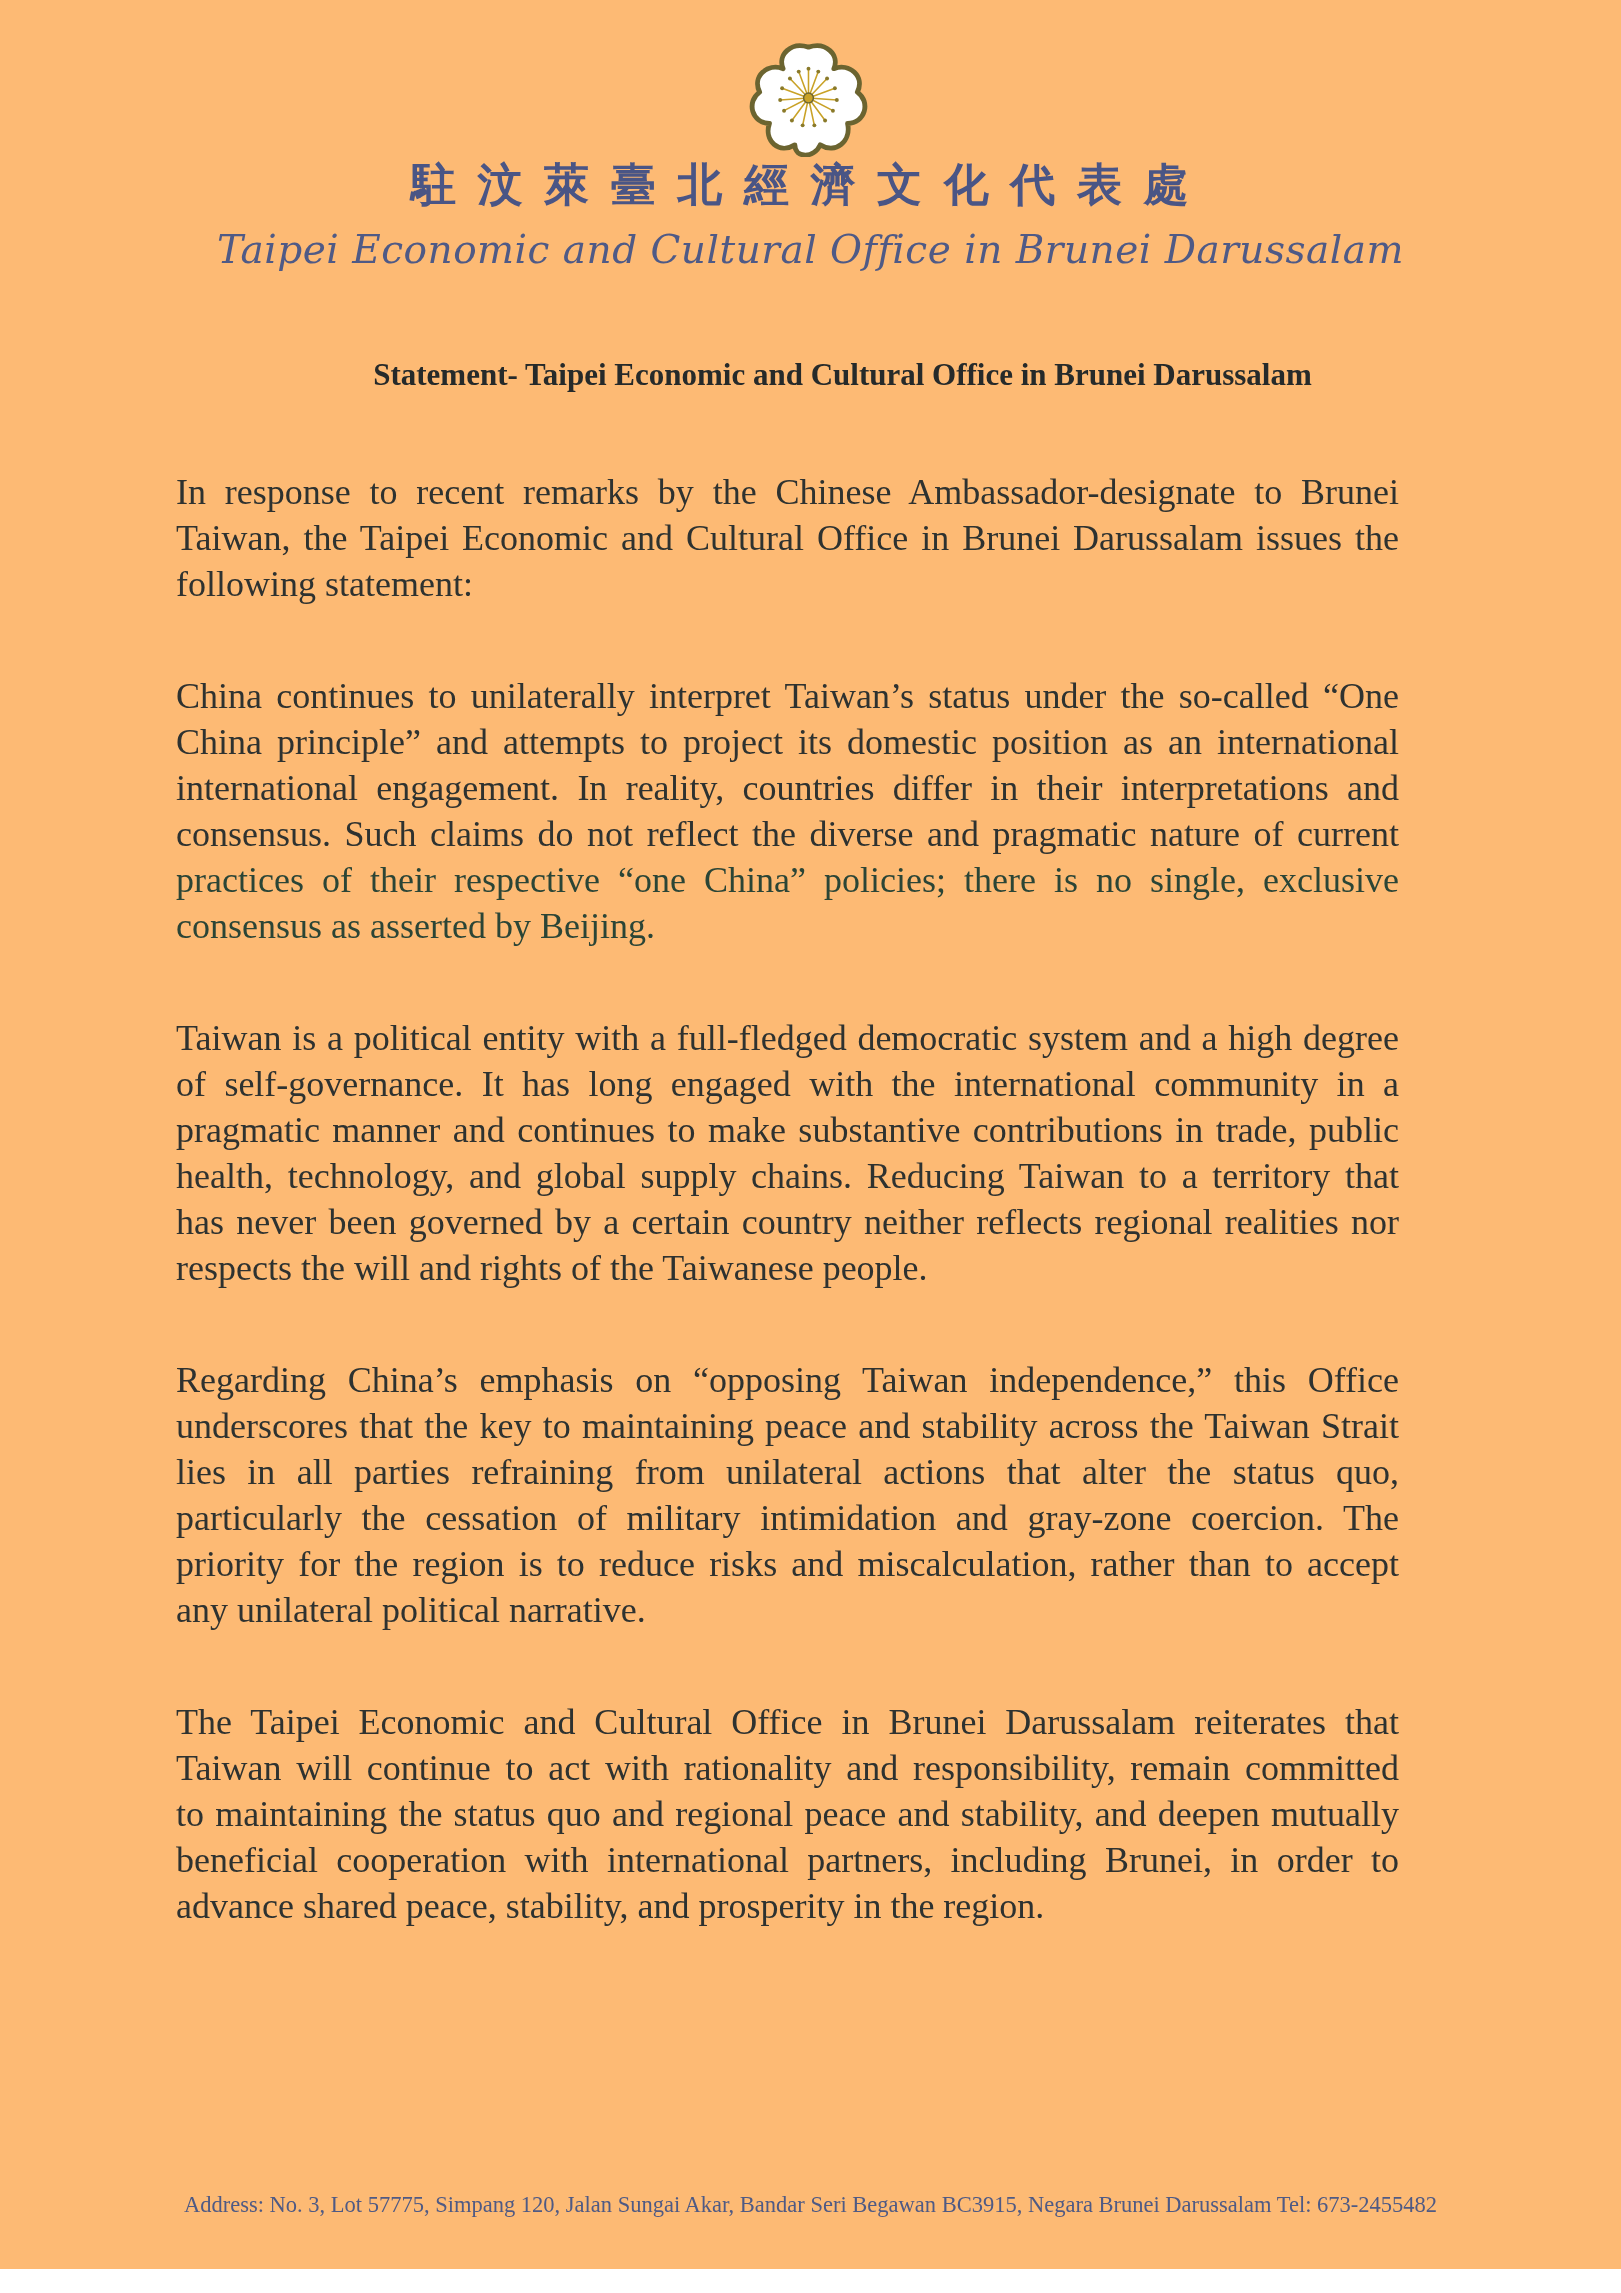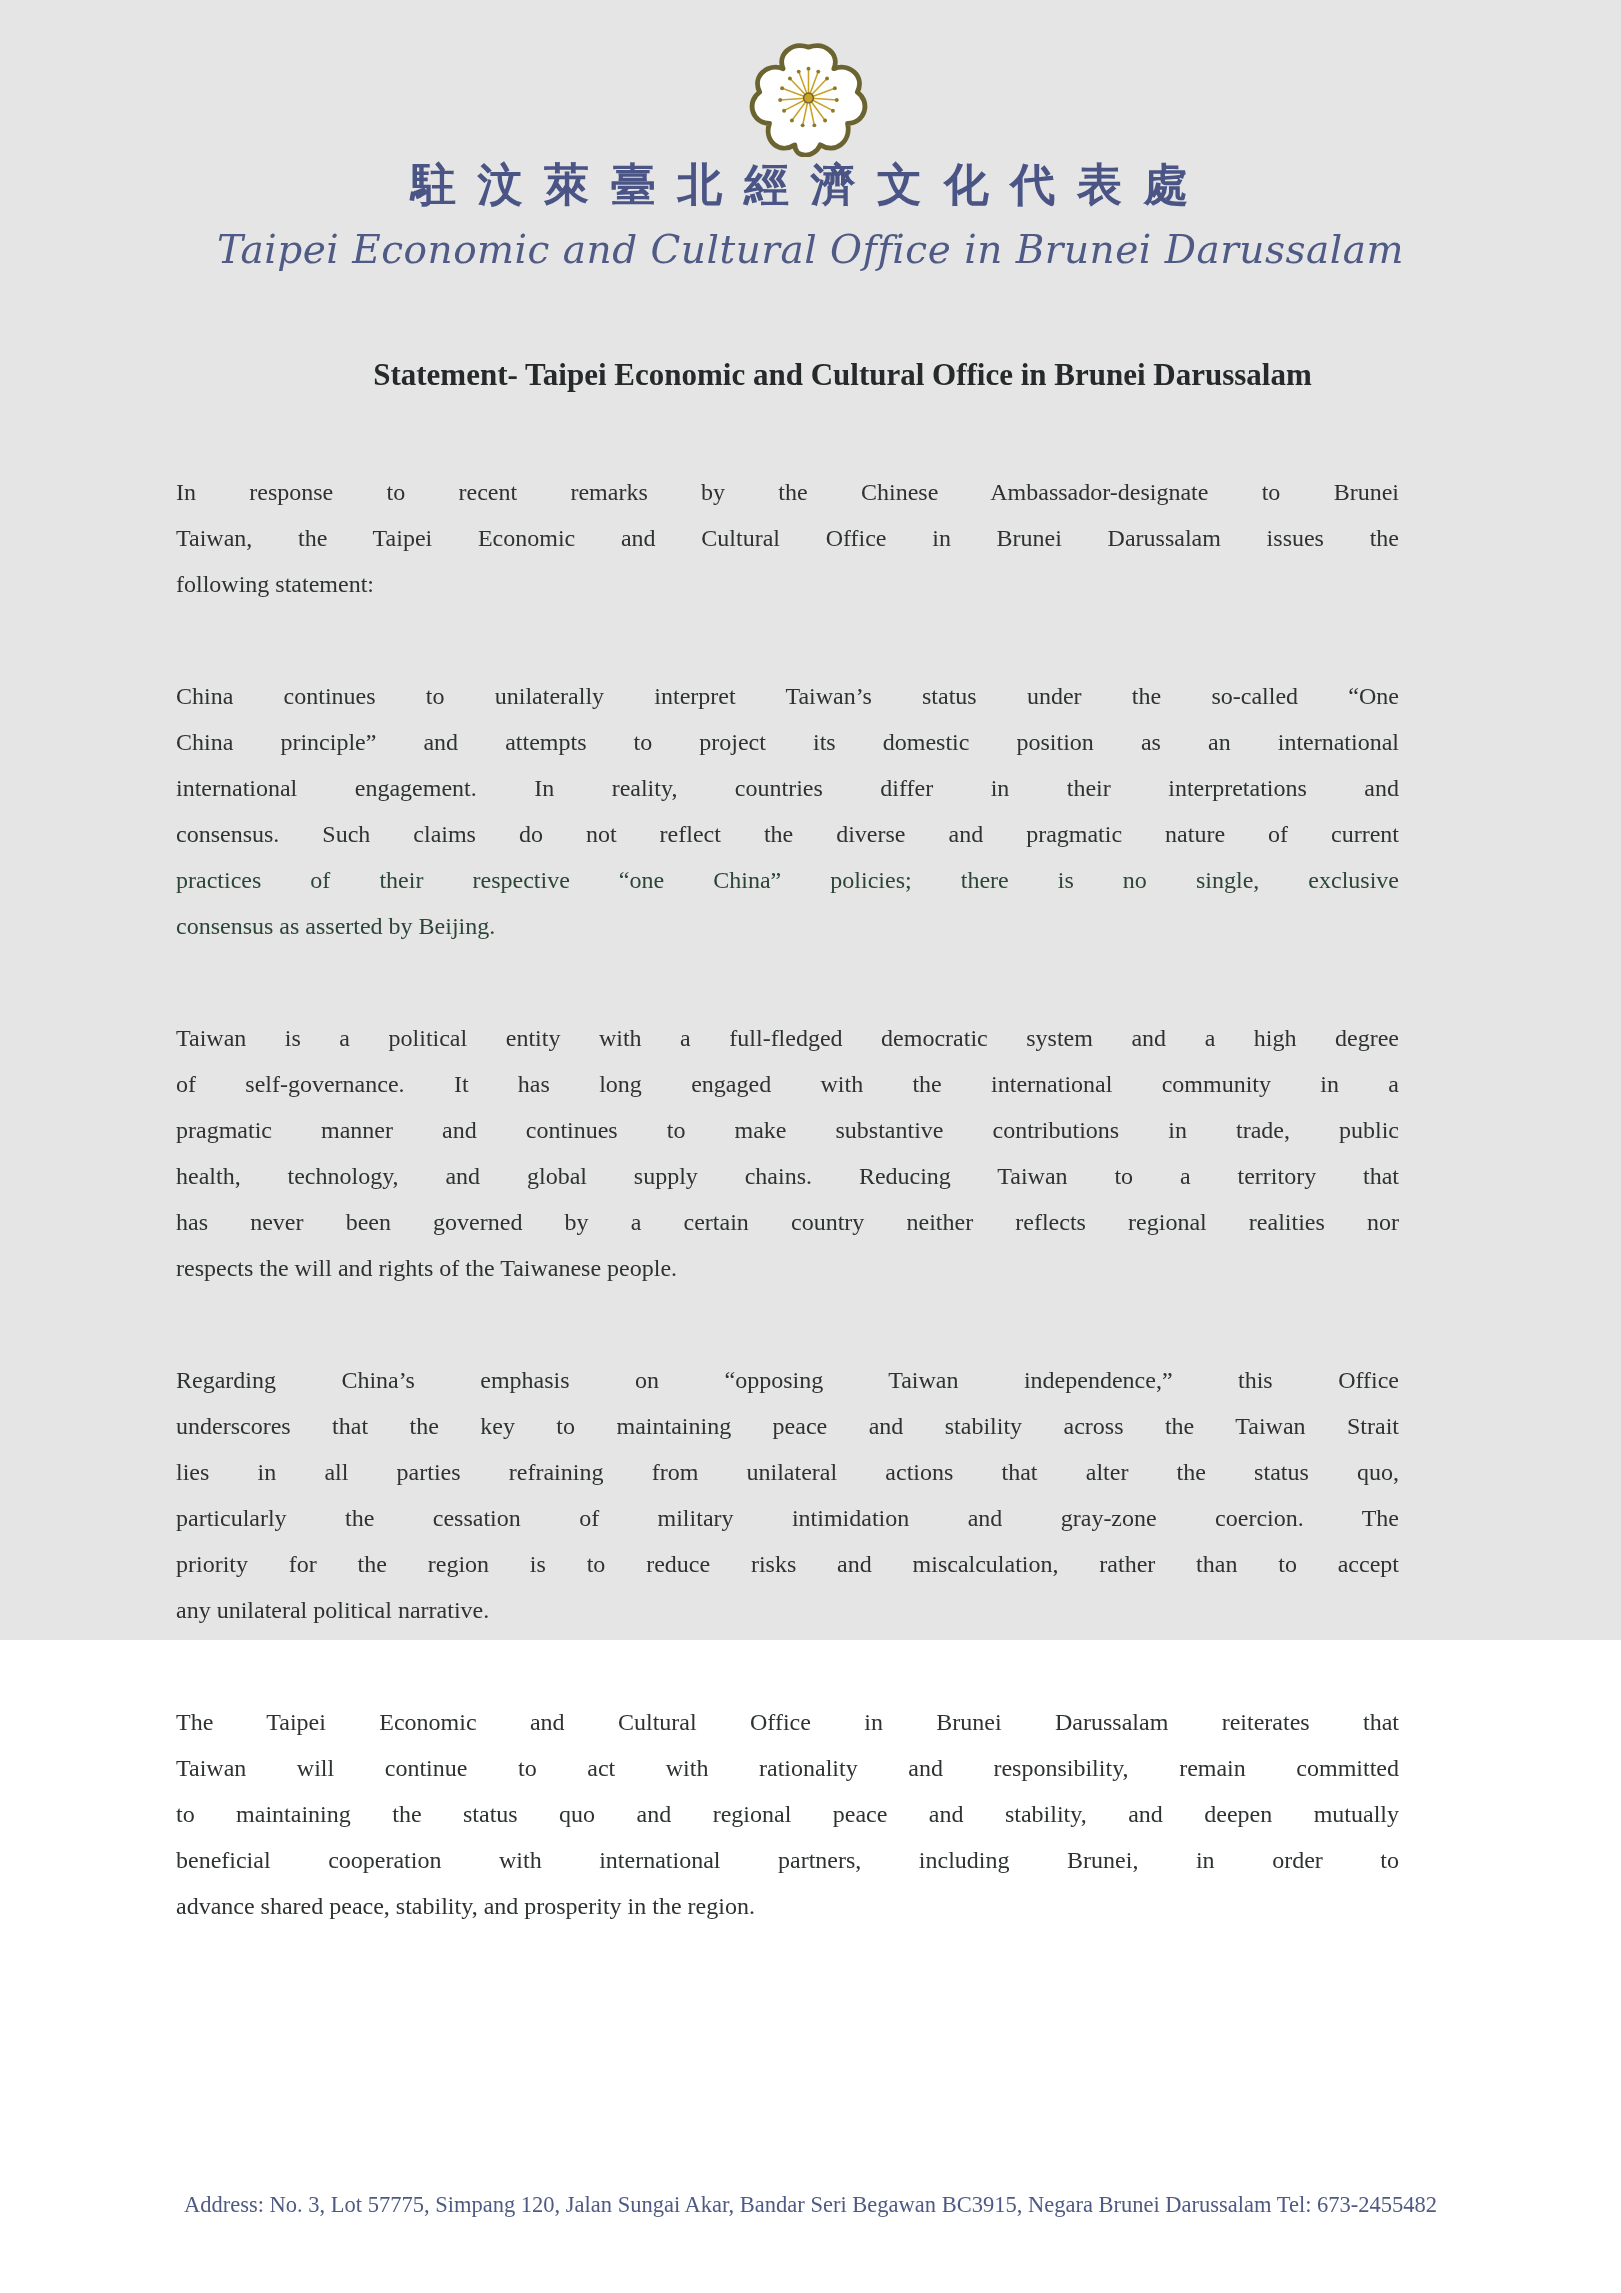--- a/index.html
+++ b/index.html
@@ -12,22 +12,22 @@
       height: 2294px;
       position: relative;
       overflow: hidden;
       font-family: "Liberation Serif", "DejaVu Serif", serif;
       color: #2b2f2e;
     }
     .page {
       position: absolute;
       left: 0; top: 0;
       width: 1621px;
-      height: 1640px;
-      background: #e5e5e5;
+      height: 2269px;
+      background: #fdba74;
     }
     .logo {
       position: absolute;
       left: 745px;
       top: 37px;
       width: 127px;
       height: 120px;
     }
     .cn-title {
       position: absolute;
@@ -67,21 +67,21 @@
       padding-left: 32px;
     }
     .body {
       position: absolute;
       left: 176px;
       width: 1223px;
       top: 469px;
     }
     .para {
       font-family: "Liberation Serif", serif;
-      font-size: 24px;
+      font-size: 36px;
       line-height: 46px;
       color: #2e3230;
       margin: 0 0 66px 0;
     }
     .line {
       display: block;
       text-align: justify;
       text-align-last: justify;
       white-space: nowrap;
     }

